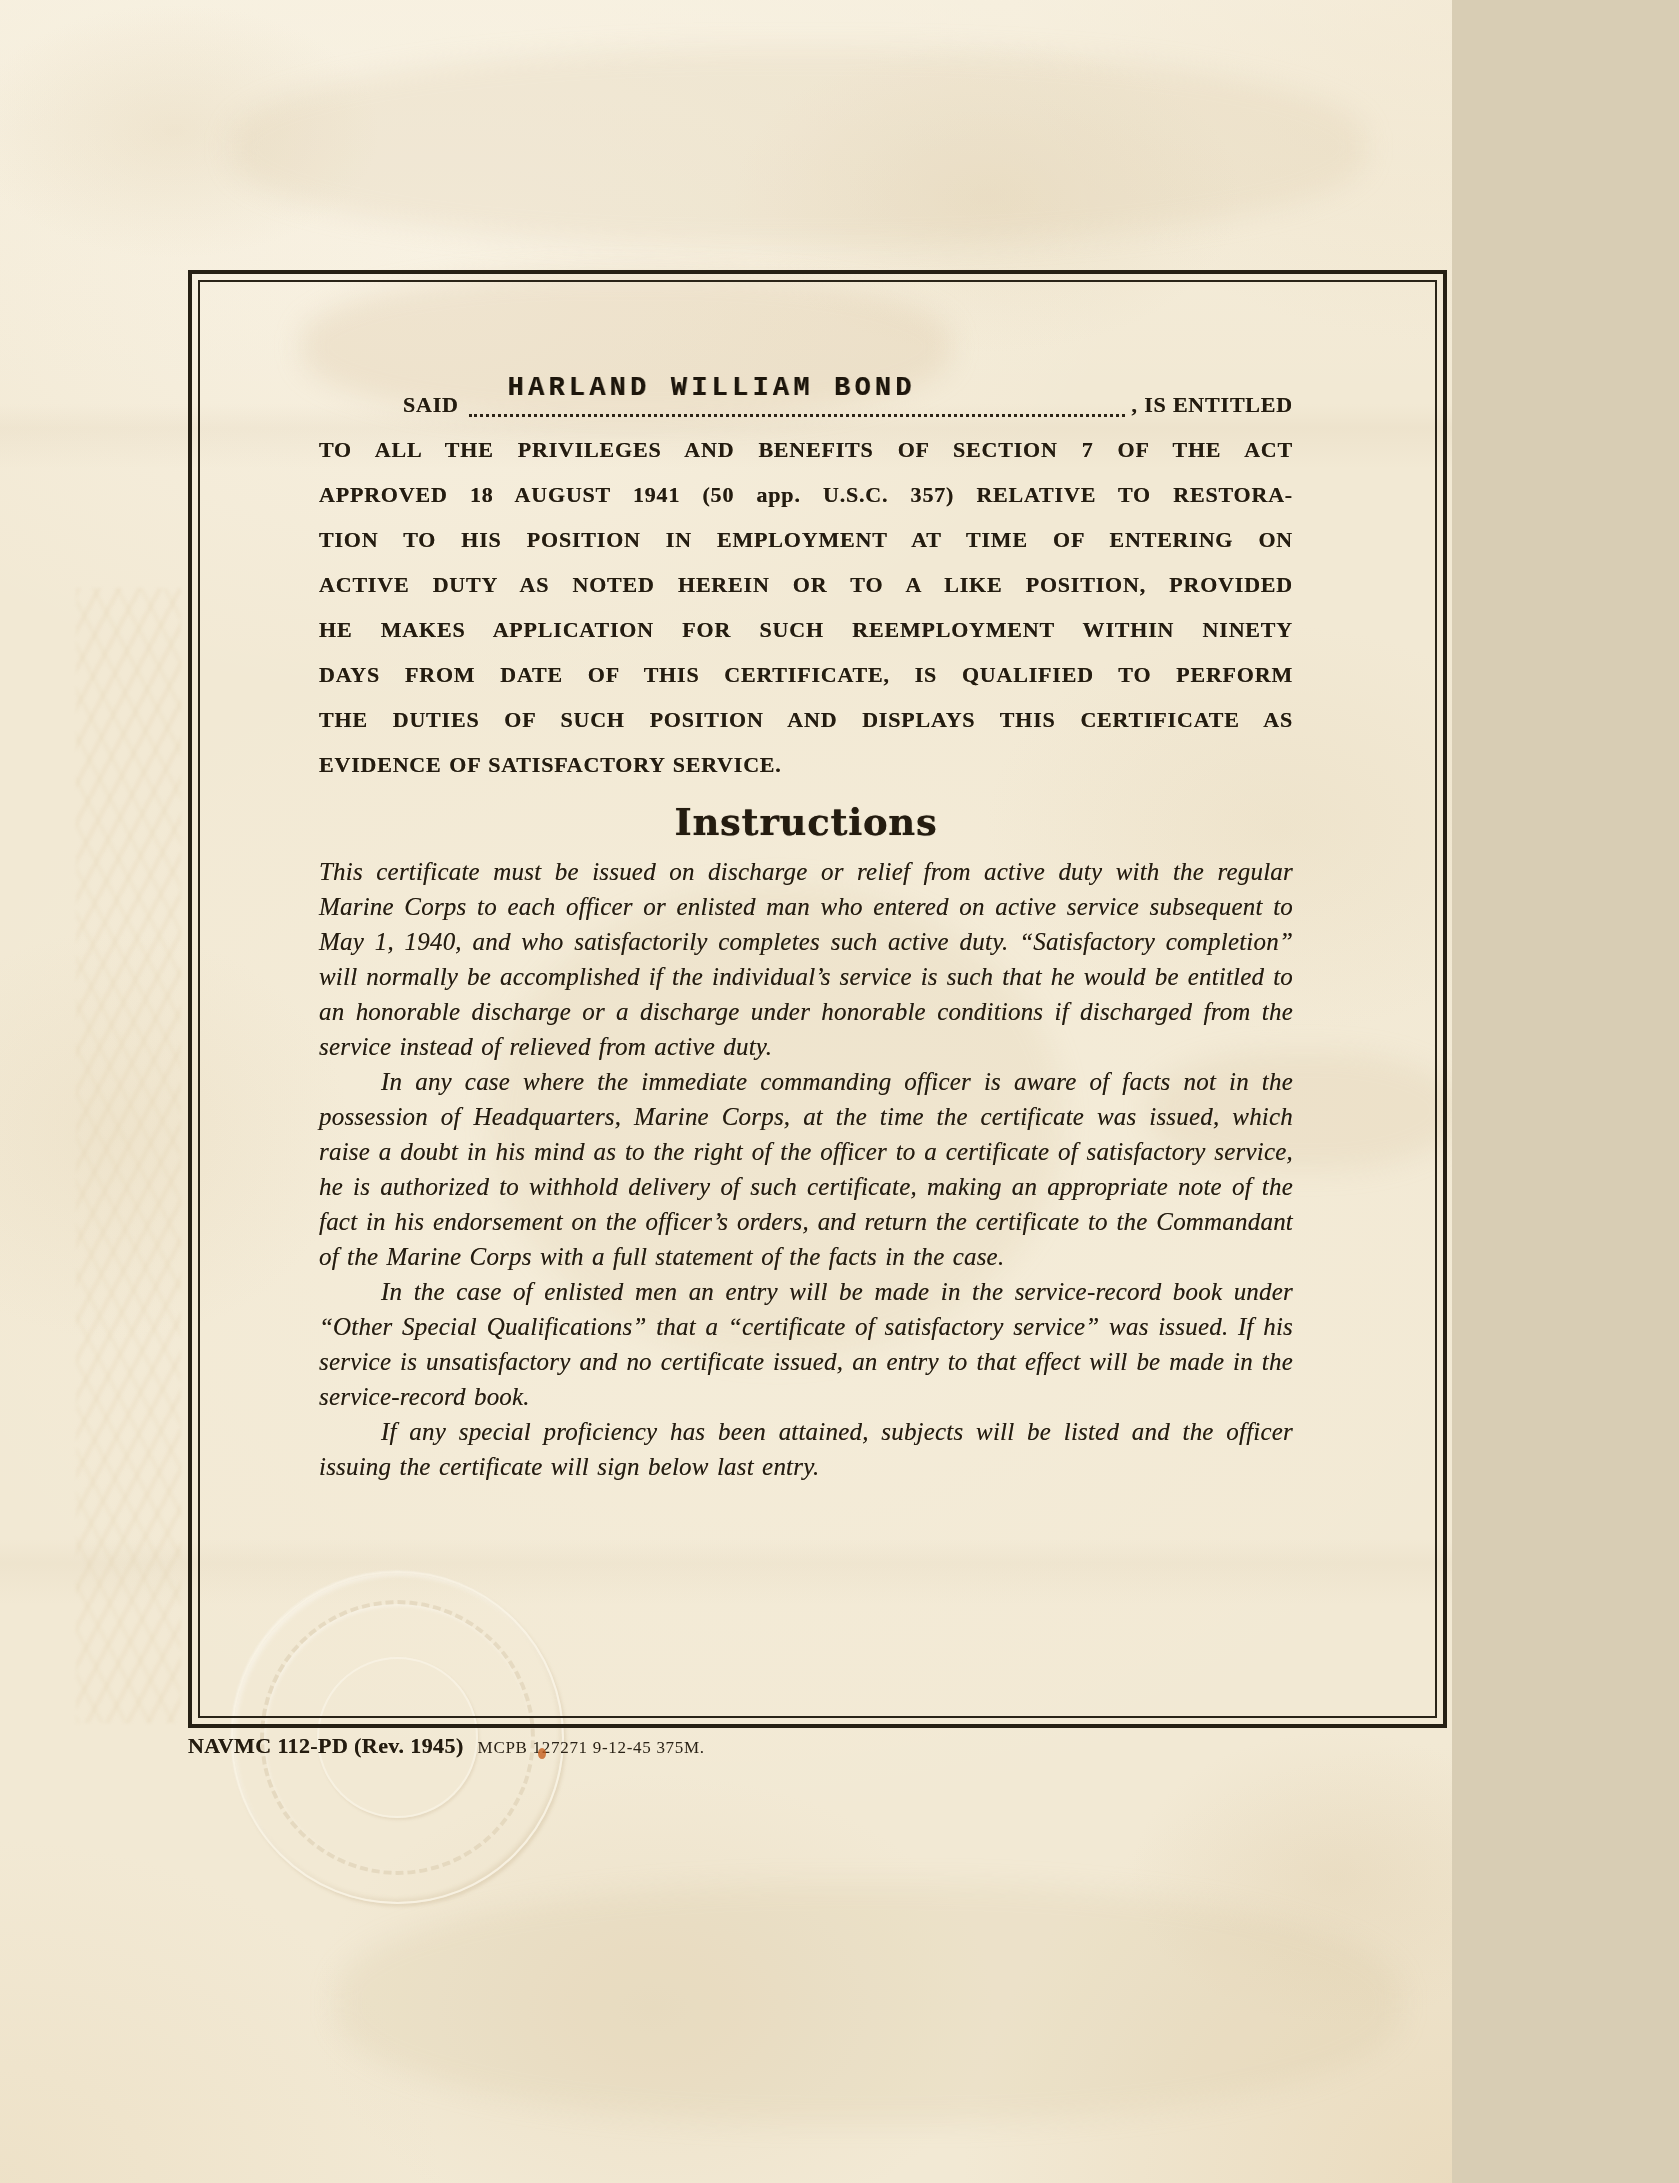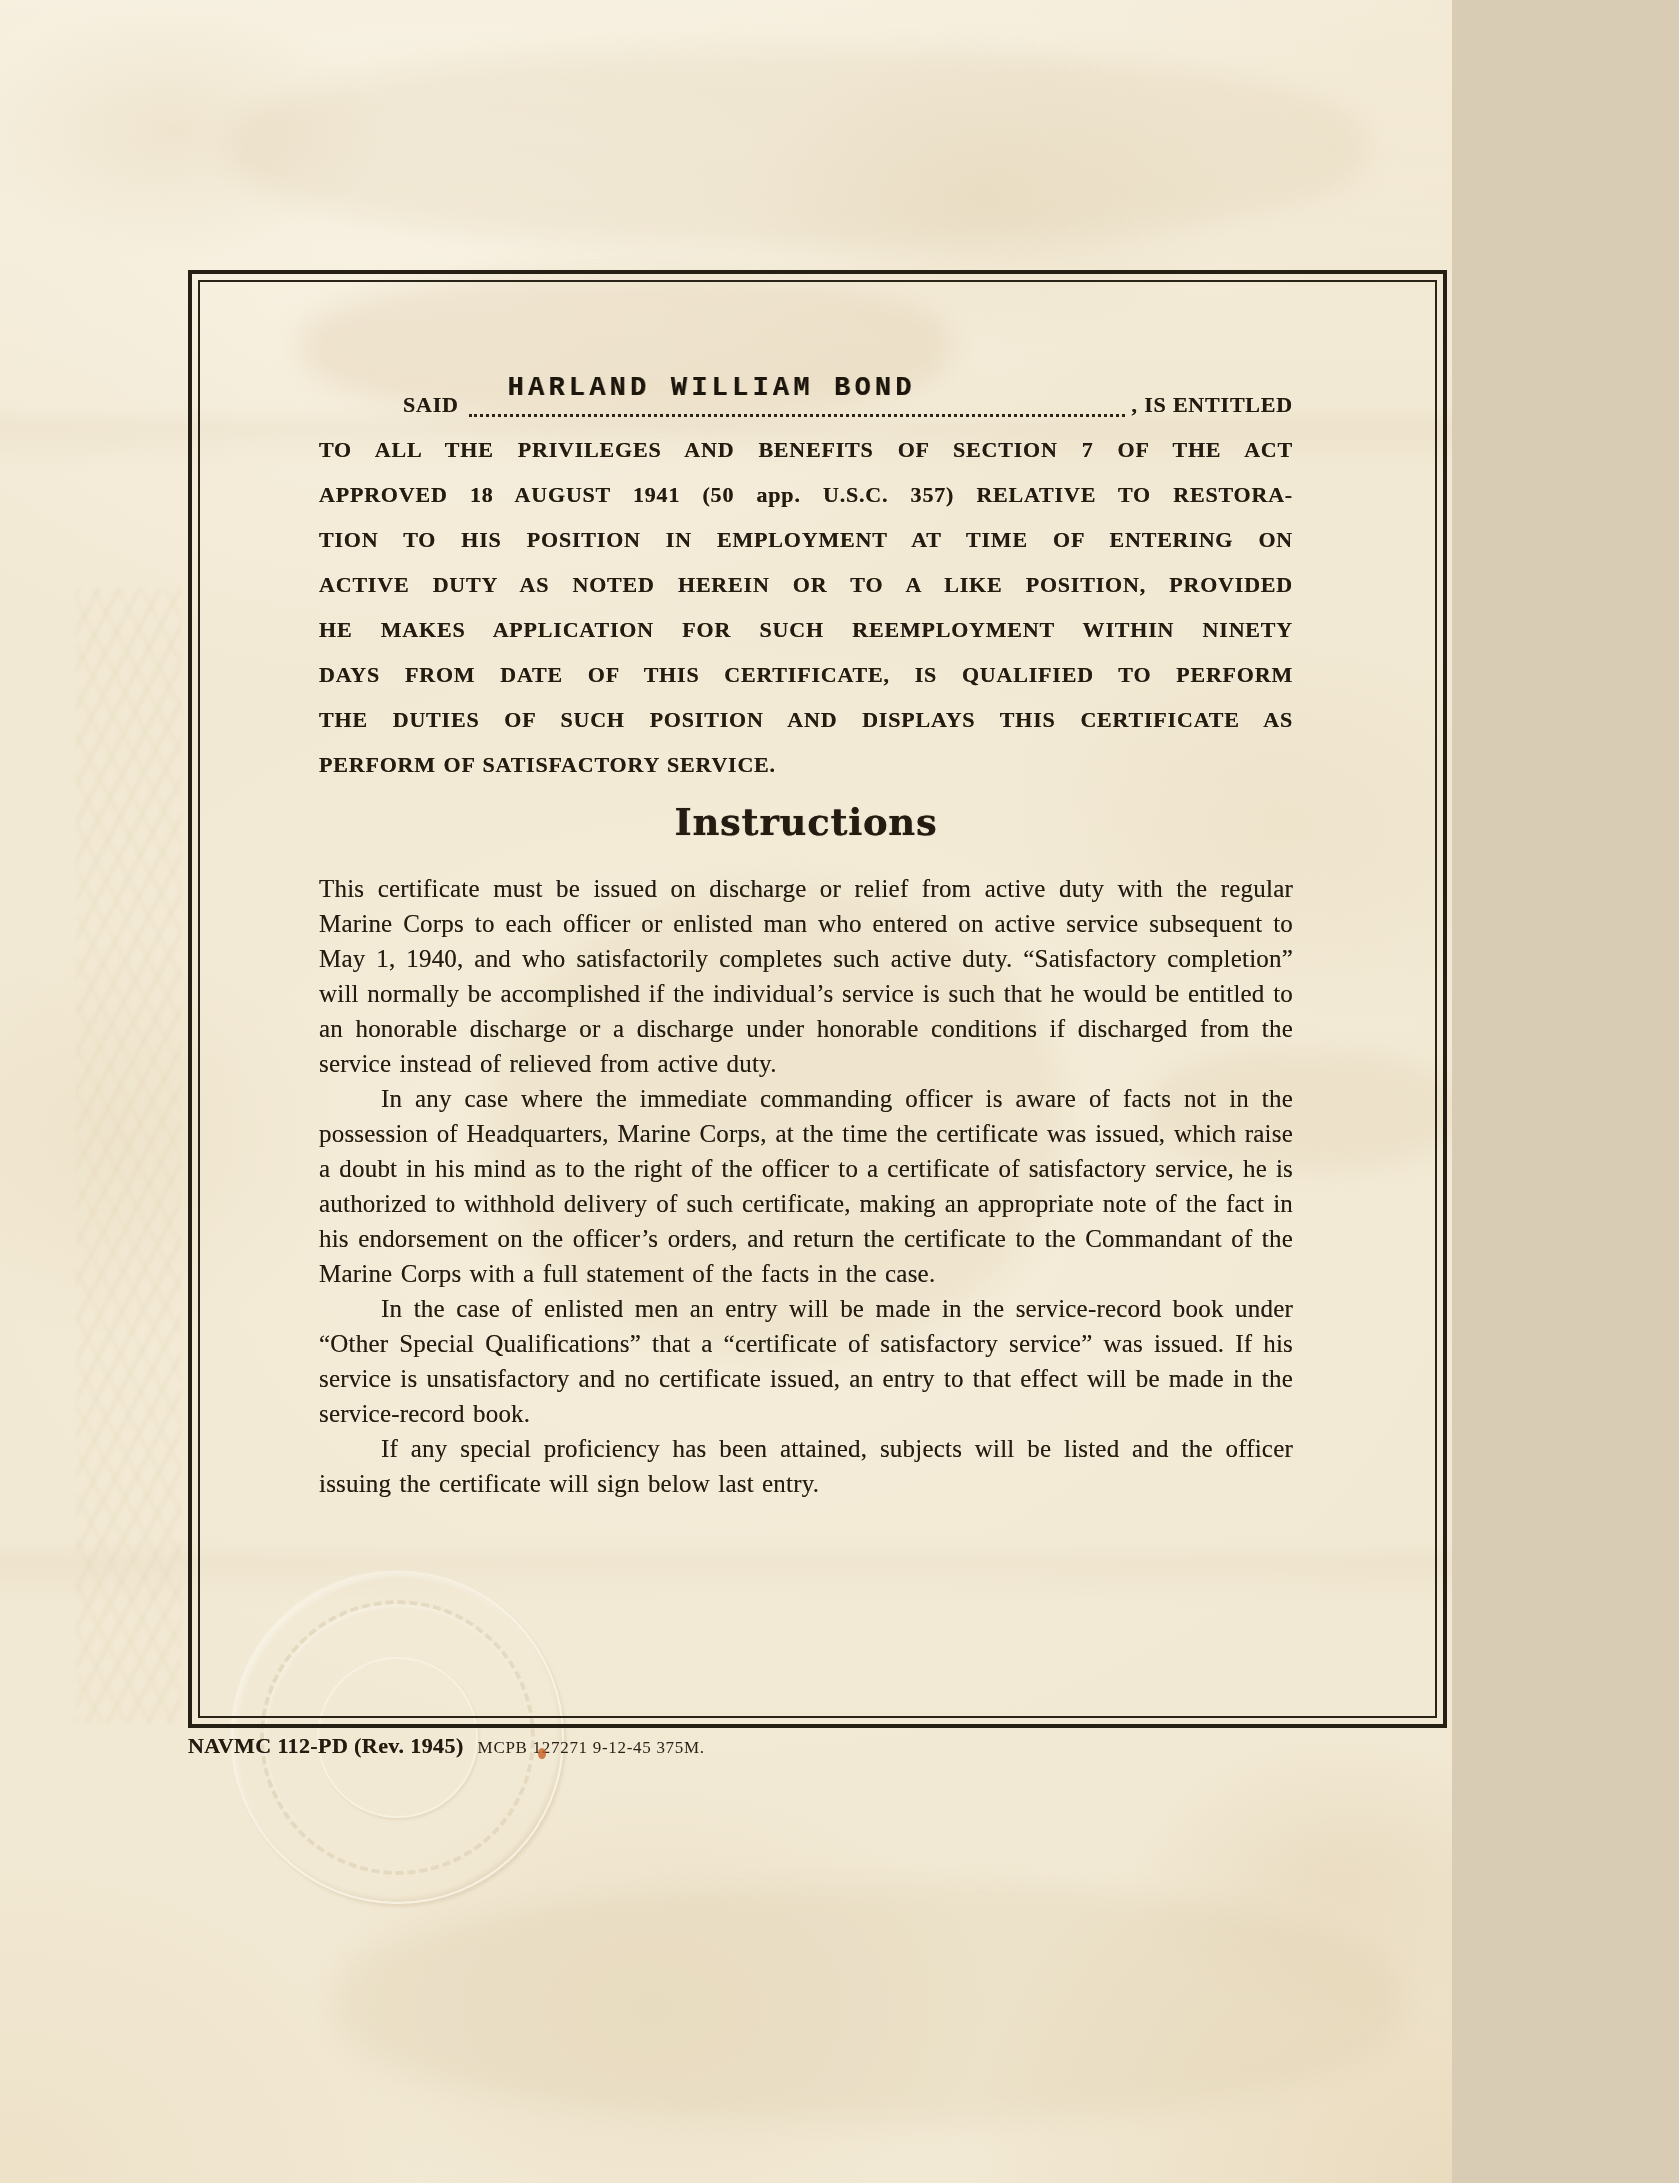--- a/index.html
+++ b/index.html
@@ -83,21 +83,21 @@
   .typed-name{
     position:absolute;left:39px;bottom:2.8px;white-space:nowrap;
     font-family:"Liberation Mono", monospace;font-size:27px;font-weight:bold;
     letter-spacing:4.2px;color:#1d160c;text-shadow:0.7px 0 0 rgba(29,22,12,.45);
   }
   .instr-heading{
     margin-top:13px;text-align:center;font-size:37px;font-weight:bold;
     letter-spacing:0.7px;color:#241c10;text-shadow:0 0 0.7px rgba(36,28,16,.8);
     font-family:"DejaVu Serif", serif;
   }
-  .paras{margin-top:27px;}
+  .paras{margin-top:10px;font-style:italic;}
   .para{
     font-size:25px;line-height:35px;letter-spacing:0.2px;word-spacing:1.8px;
     text-align:justify;color:#241c10;text-shadow:0 0 0.4px rgba(36,28,16,.55);
   }
   .para.indent{text-indent:62px;}
   
   .footer{position:absolute;left:188px;top:1733px;white-space:nowrap;}
   .form-number{font-size:22px;font-weight:bold;letter-spacing:0.4px;color:#241c10;
     text-shadow:0 0 0.4px rgba(36,28,16,.7);}
   .print-code{font-size:17px;letter-spacing:0.7px;margin-left:11.2px;color:#2a2216;}
@@ -146,21 +146,21 @@
       <span>, IS ENTITLED</span>
     </div>
 
     <div class="cap-line">TO ALL THE PRIVILEGES AND BENEFITS OF SECTION 7 OF THE ACT</div>
     <div class="cap-line">APPROVED 18 AUGUST 1941 (50 app. U.S.C. 357) RELATIVE TO RESTORA-</div>
     <div class="cap-line">TION TO HIS POSITION IN EMPLOYMENT AT TIME OF ENTERING ON</div>
     <div class="cap-line">ACTIVE DUTY AS NOTED HEREIN OR TO A LIKE POSITION, PROVIDED</div>
     <div class="cap-line">HE MAKES APPLICATION FOR SUCH REEMPLOYMENT WITHIN NINETY</div>
     <div class="cap-line">DAYS FROM DATE OF THIS CERTIFICATE, IS QUALIFIED TO PERFORM</div>
     <div class="cap-line">THE DUTIES OF SUCH POSITION AND DISPLAYS THIS CERTIFICATE AS</div>
-    <div class="cap-line last">PERFORM OF SATISFACTORY SERVICE.</div>
+    <div class="cap-line last">EVIDENCE OF SATISFACTORY SERVICE.</div>
 
     <div class="instr-heading">Instructions</div>
 
     <div class="paras">
       <div class="para">This certificate must be issued on discharge or relief from active duty with the regular Marine Corps to each officer or enlisted man who entered on active service subsequent to May 1, 1940, and who satisfactorily completes such active duty. “Satisfactory completion” will normally be accomplished if the individual’s service is such that he would be entitled to an honorable discharge or a discharge under honorable conditions if discharged from the service instead of relieved from active duty.</div>
       <div class="para indent">In any case where the immediate commanding officer is aware of facts not in the possession of Headquarters, Marine Corps, at the time the certificate was issued, which raise a doubt in his mind as to the right of the officer to a certificate of satisfactory service, he is authorized to withhold delivery of such certificate, making an appropriate note of the fact in his endorsement on the officer’s orders, and return the certificate to the Commandant of the Marine Corps with a full statement of the facts in the case.</div>
       <div class="para indent">In the case of enlisted men an entry will be made in the service-record book under “Other Special Qualifications” that a “certificate of satisfactory service” was issued. If his service is unsatisfactory and no certificate issued, an entry to that effect will be made in the service-record book.</div>
       <div class="para indent">If any special proficiency has been attained, subjects will be listed and the officer issuing the certificate will sign below last entry.</div>
     </div>
 

